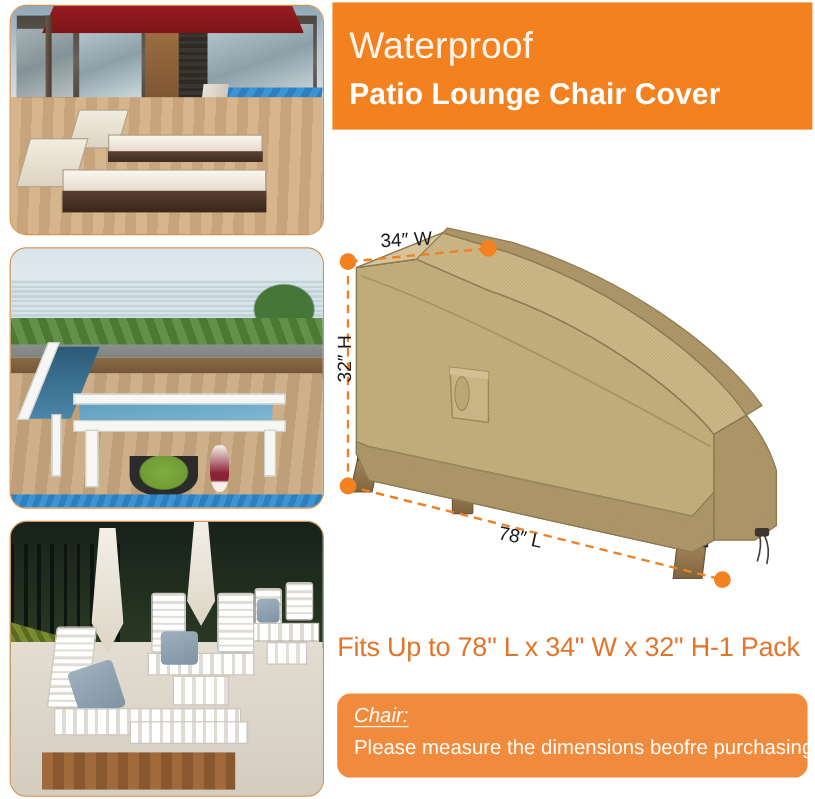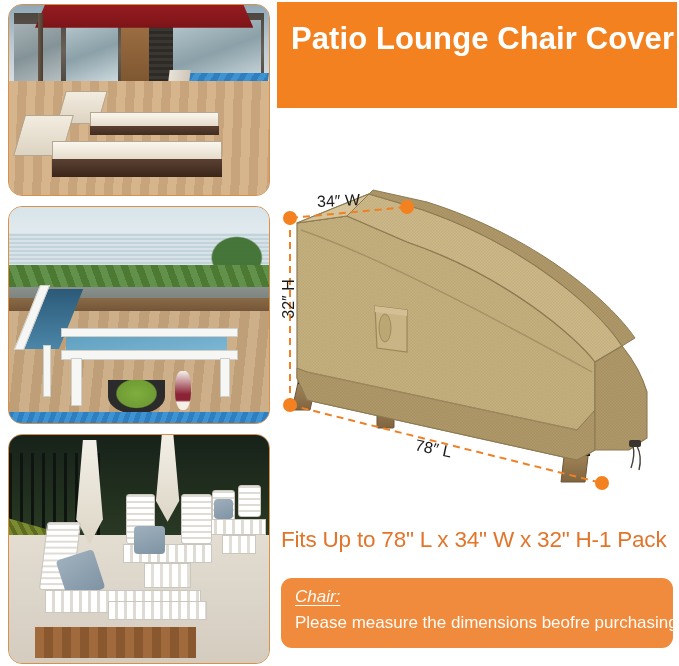--- a/index.html
+++ b/index.html
@@ -116,21 +116,21 @@
     left: 277px; top: 2px;
     width: 400px; height: 106px;
     background: #f4811f;
     padding: 16px 0 0 14px;
   }
   #title-line1 {
     color: #fdf6ef; font-size: 31px; font-weight: 300;
     letter-spacing: .1px; line-height: 40px; white-space: nowrap;
   }
   #title-line2 {
-    color: #ffffff; font-size: 31px; font-weight: 700;
+    color: #ffffff; font-size: 25px; font-weight: 700;
     letter-spacing: .1px; line-height: 42px; white-space: nowrap;
   }
 
   
   #product-area {
     position: absolute;
     left: 277px; top: 110px;
     width: 402px; height: 405px;
   }
   #product-svg { position: absolute; left: 0; top: 0; }
@@ -269,20 +269,21 @@
         <div class="p3-chair-back" style="left:13%;top:38%;width:13%;height:30%;transform:skewX(-7deg);"></div>
         <div class="p3-cushion" style="left:20%;top:52%;width:15%;height:18%;transform:rotate(-18deg);"></div>
         <div class="p3-chair-seat" style="left:14%;top:68%;width:60%;height:10%;"></div>
         <div class="p3-table" style="left:52%;top:56%;width:18%;height:11%;"></div>
         <div class="p3-chair-seat" style="left:38%;top:73%;width:38%;height:8%;"></div>
       </div>
     </div>
   </div>
 
   <div id="header-banner">
+    <div id="title-line1">Waterproof</div>
     <div id="title-line2">Patio Lounge Chair Cover</div>
   </div>
 
   <div id="product-area">
 
     <svg id="product-svg" width="402" height="405" viewBox="0 0 402 405">
       <defs>
         <pattern id="weave" width="3" height="3" patternUnits="userSpaceOnUse">
           <rect width="3" height="3" fill="#c6b081"></rect>
           <rect width="1.5" height="1.5" fill="#bba773"></rect>

